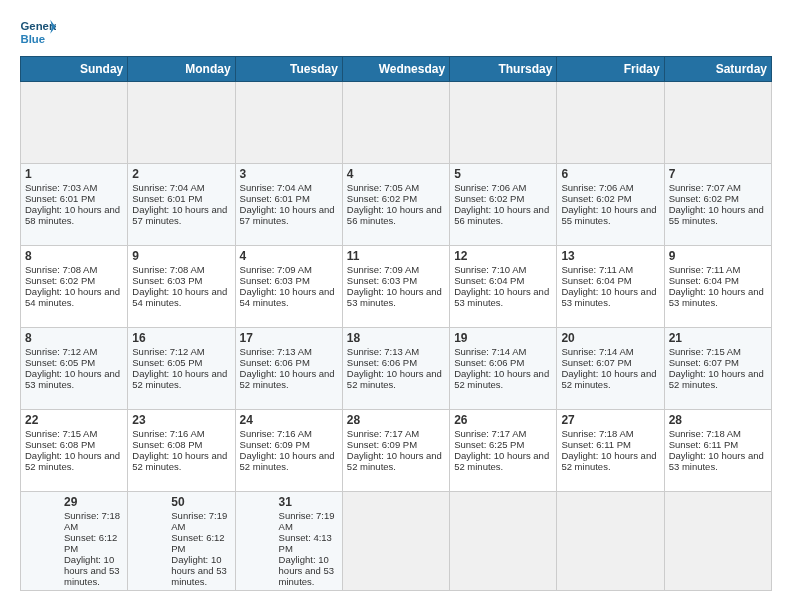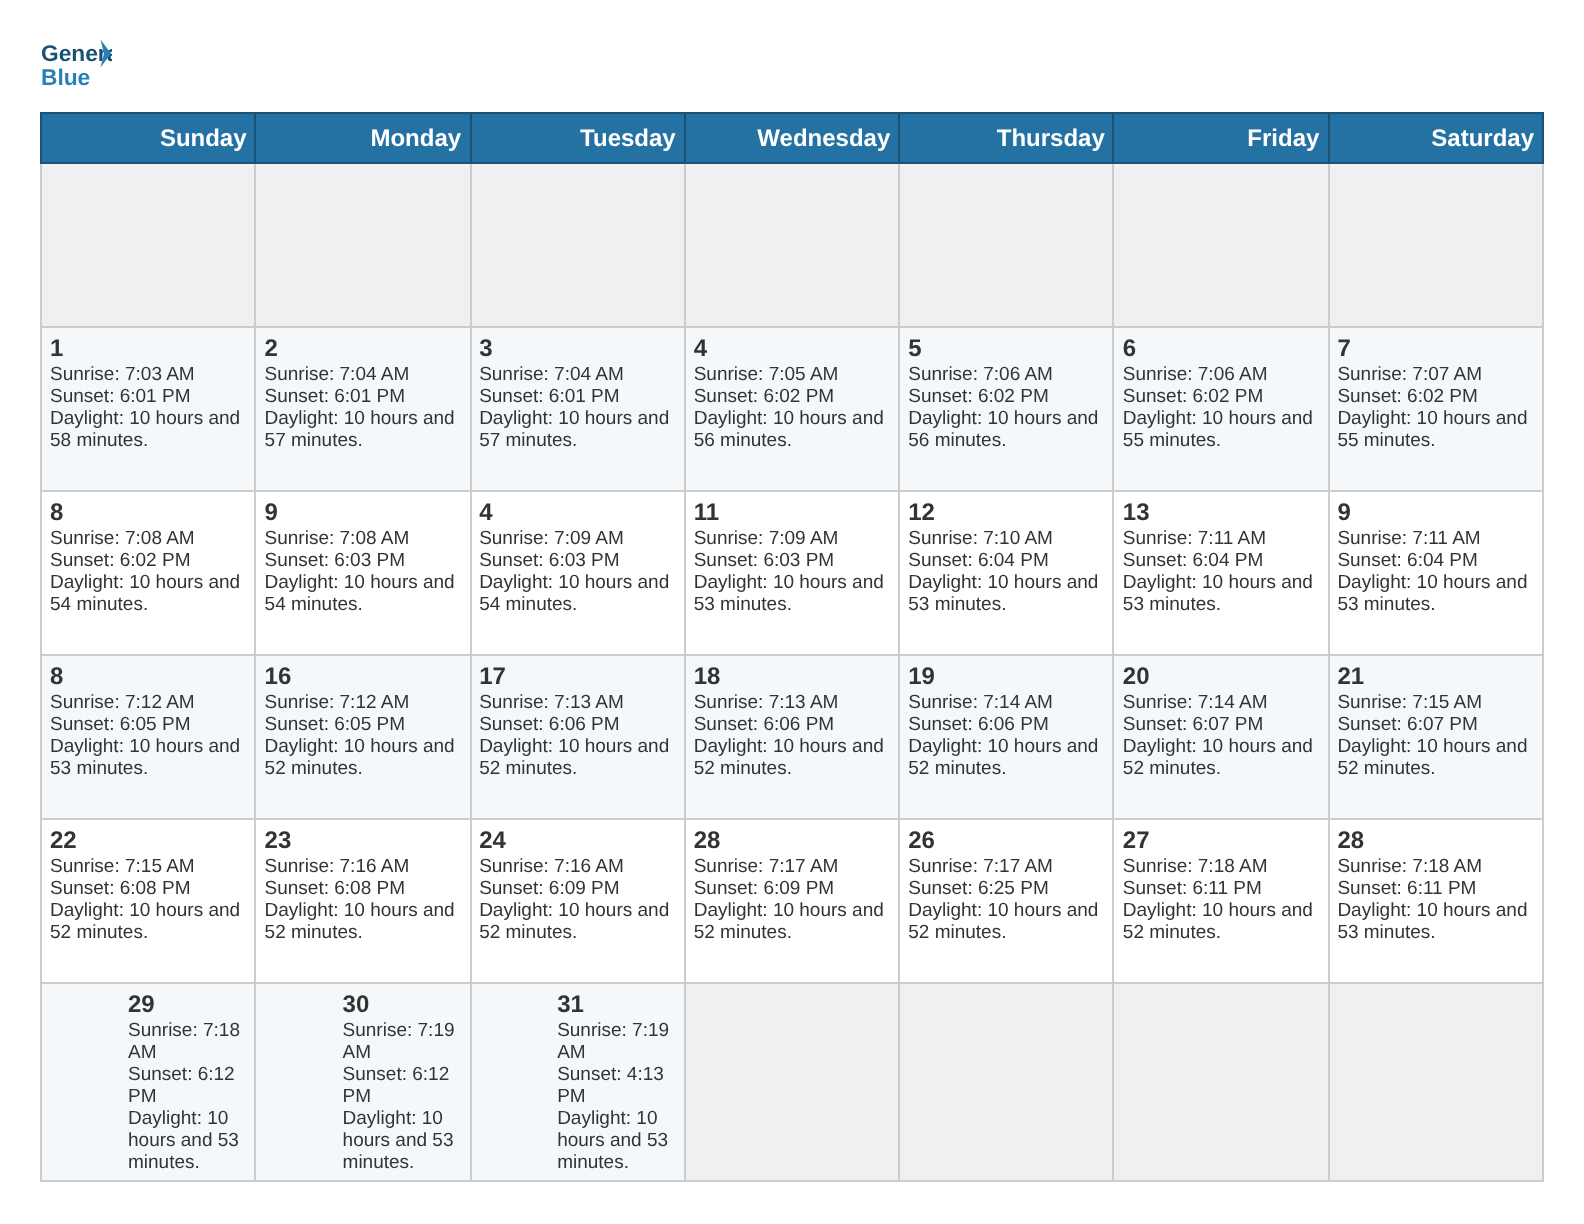--- a/index.html
+++ b/index.html
@@ -300,21 +300,21 @@
           </td>
         </tr>
         <tr class="last-row">
           <td>
             <span class="day-num">29</span>
             <div>Sunrise: 7:18 AM</div>
             <div>Sunset: 6:12 PM</div>
             <div>Daylight: 10 hours and 53 minutes.</div>
           </td>
           <td>
-            <span class="day-num">30</span>
+            <span class="day-num">50</span>
             <div>Sunrise: 7:19 AM</div>
             <div>Sunset: 6:12 PM</div>
             <div>Daylight: 10 hours and 53 minutes.</div>
           </td>
           <td>
             <span class="day-num">31</span>
             <div>Sunrise: 7:19 AM</div>
             <div>Sunset: 4:13 PM</div>
             <div>Daylight: 10 hours and 53 minutes.</div>
           </td>

